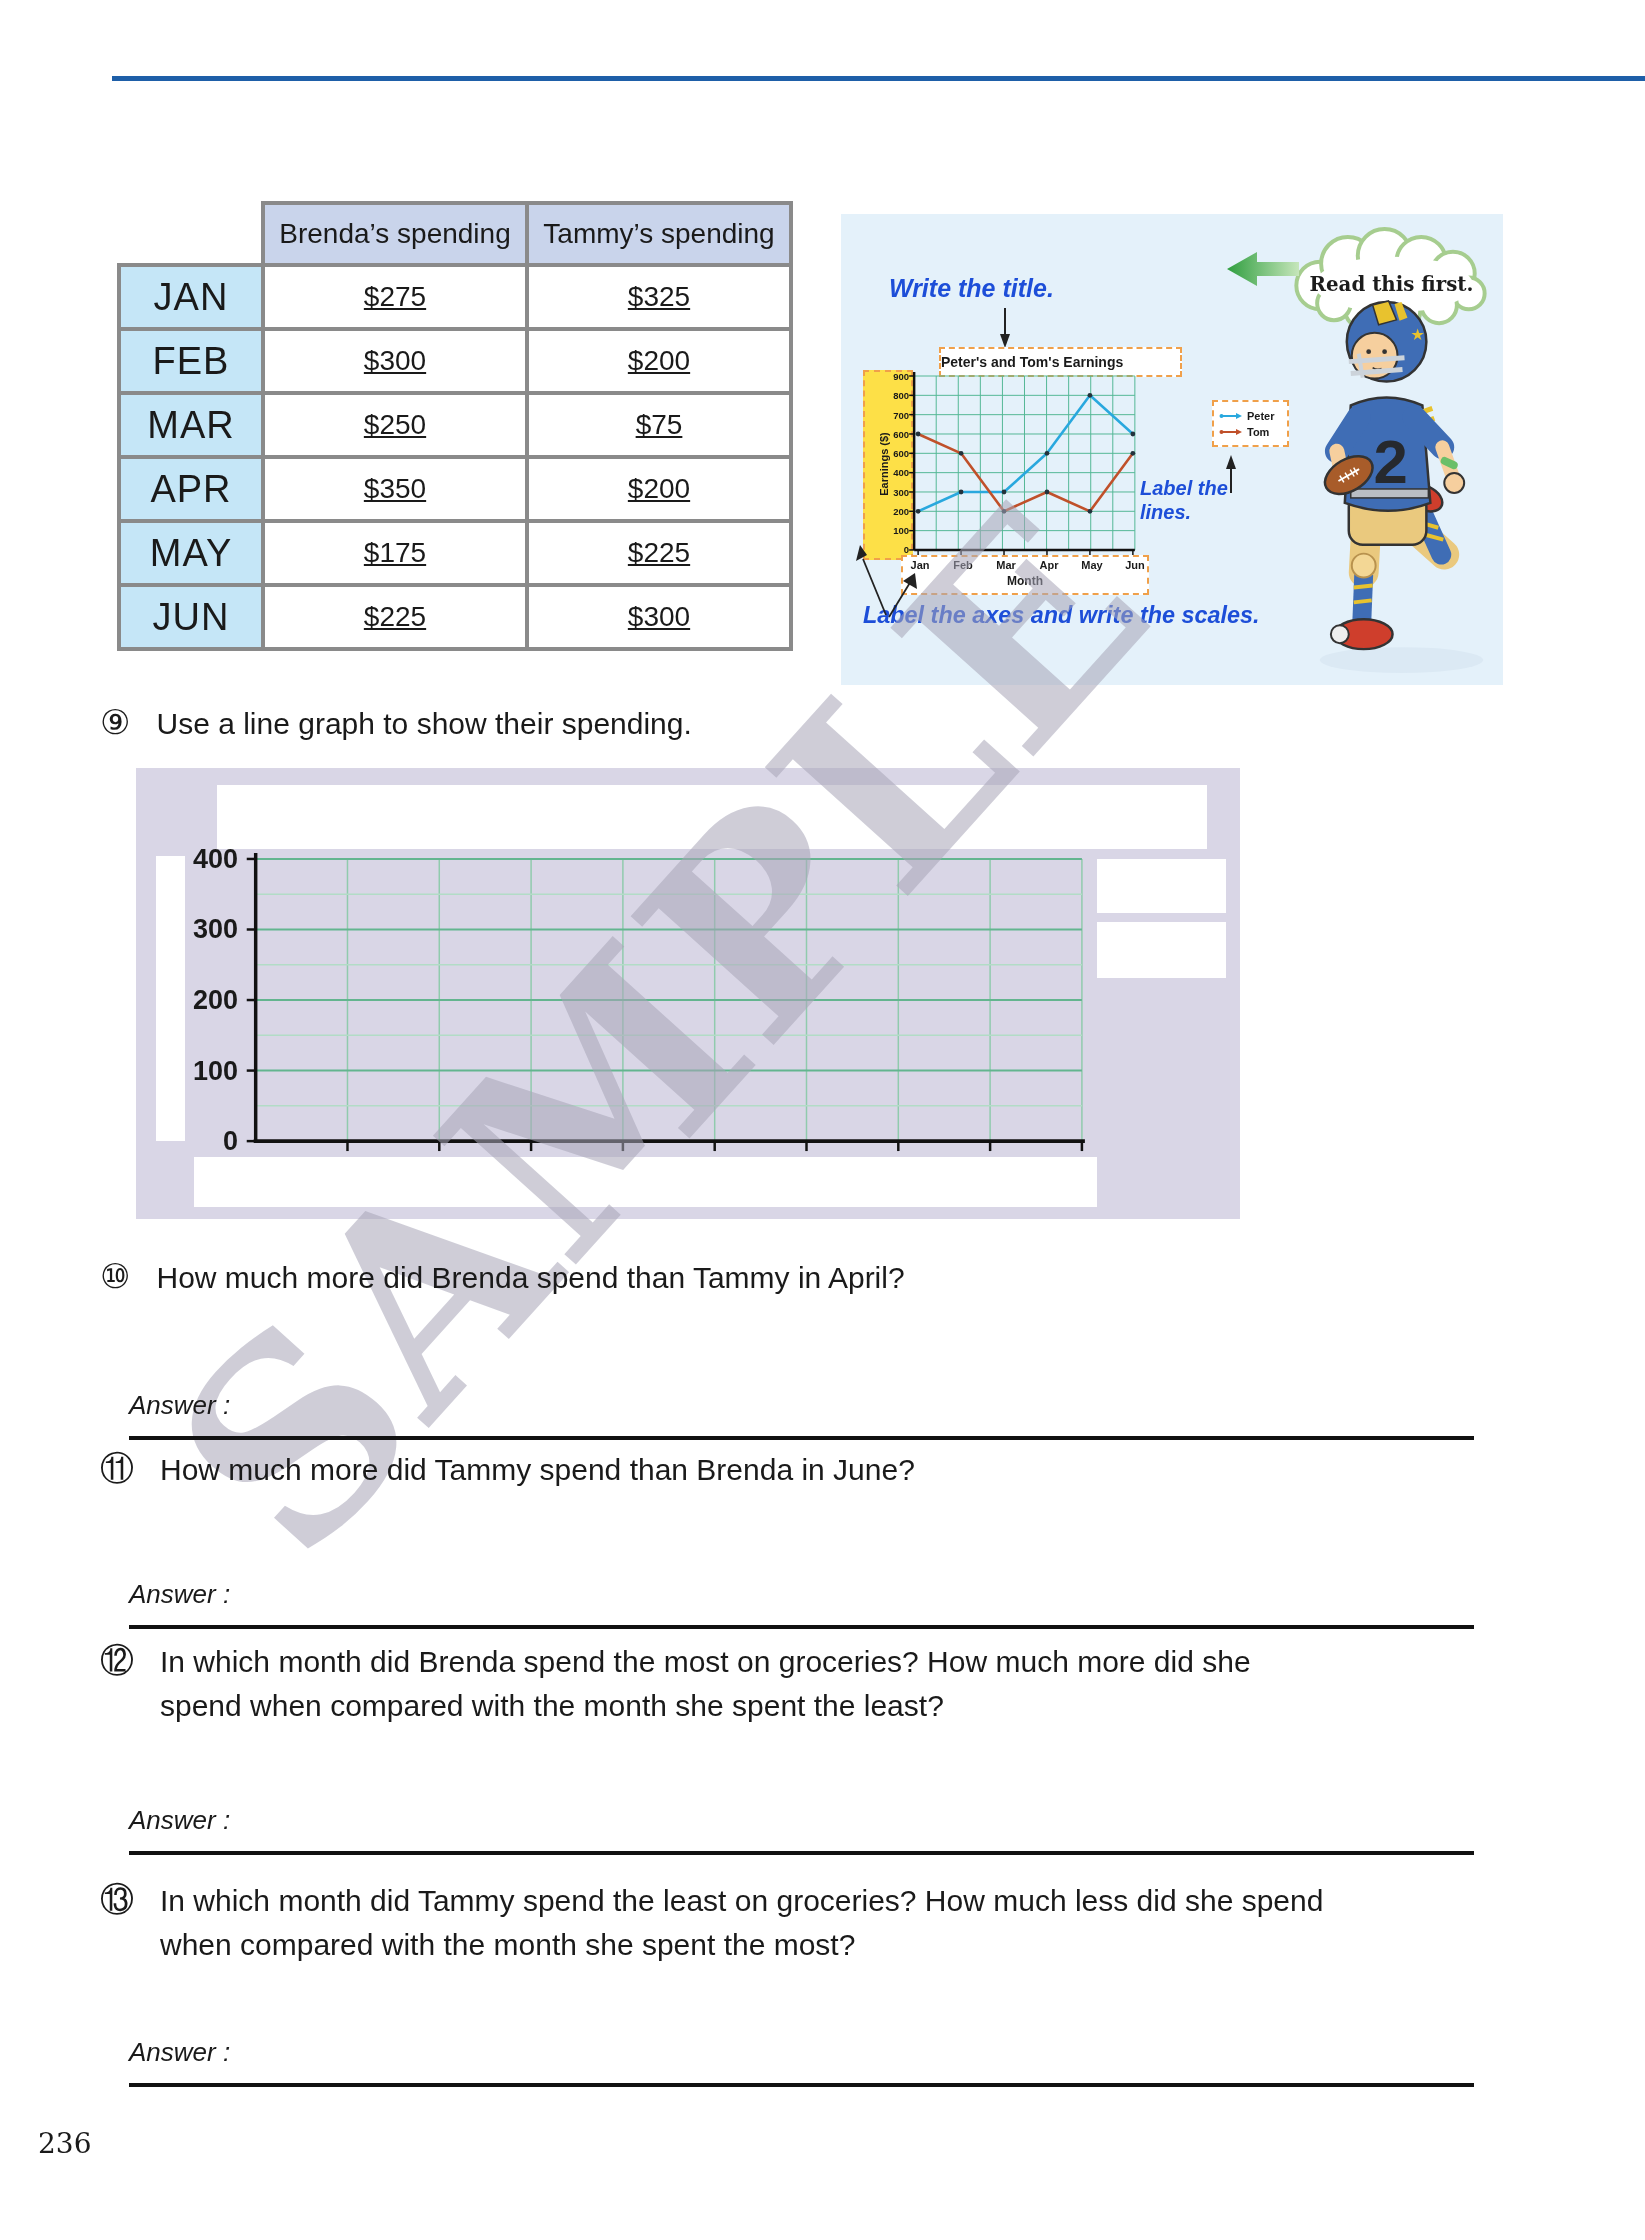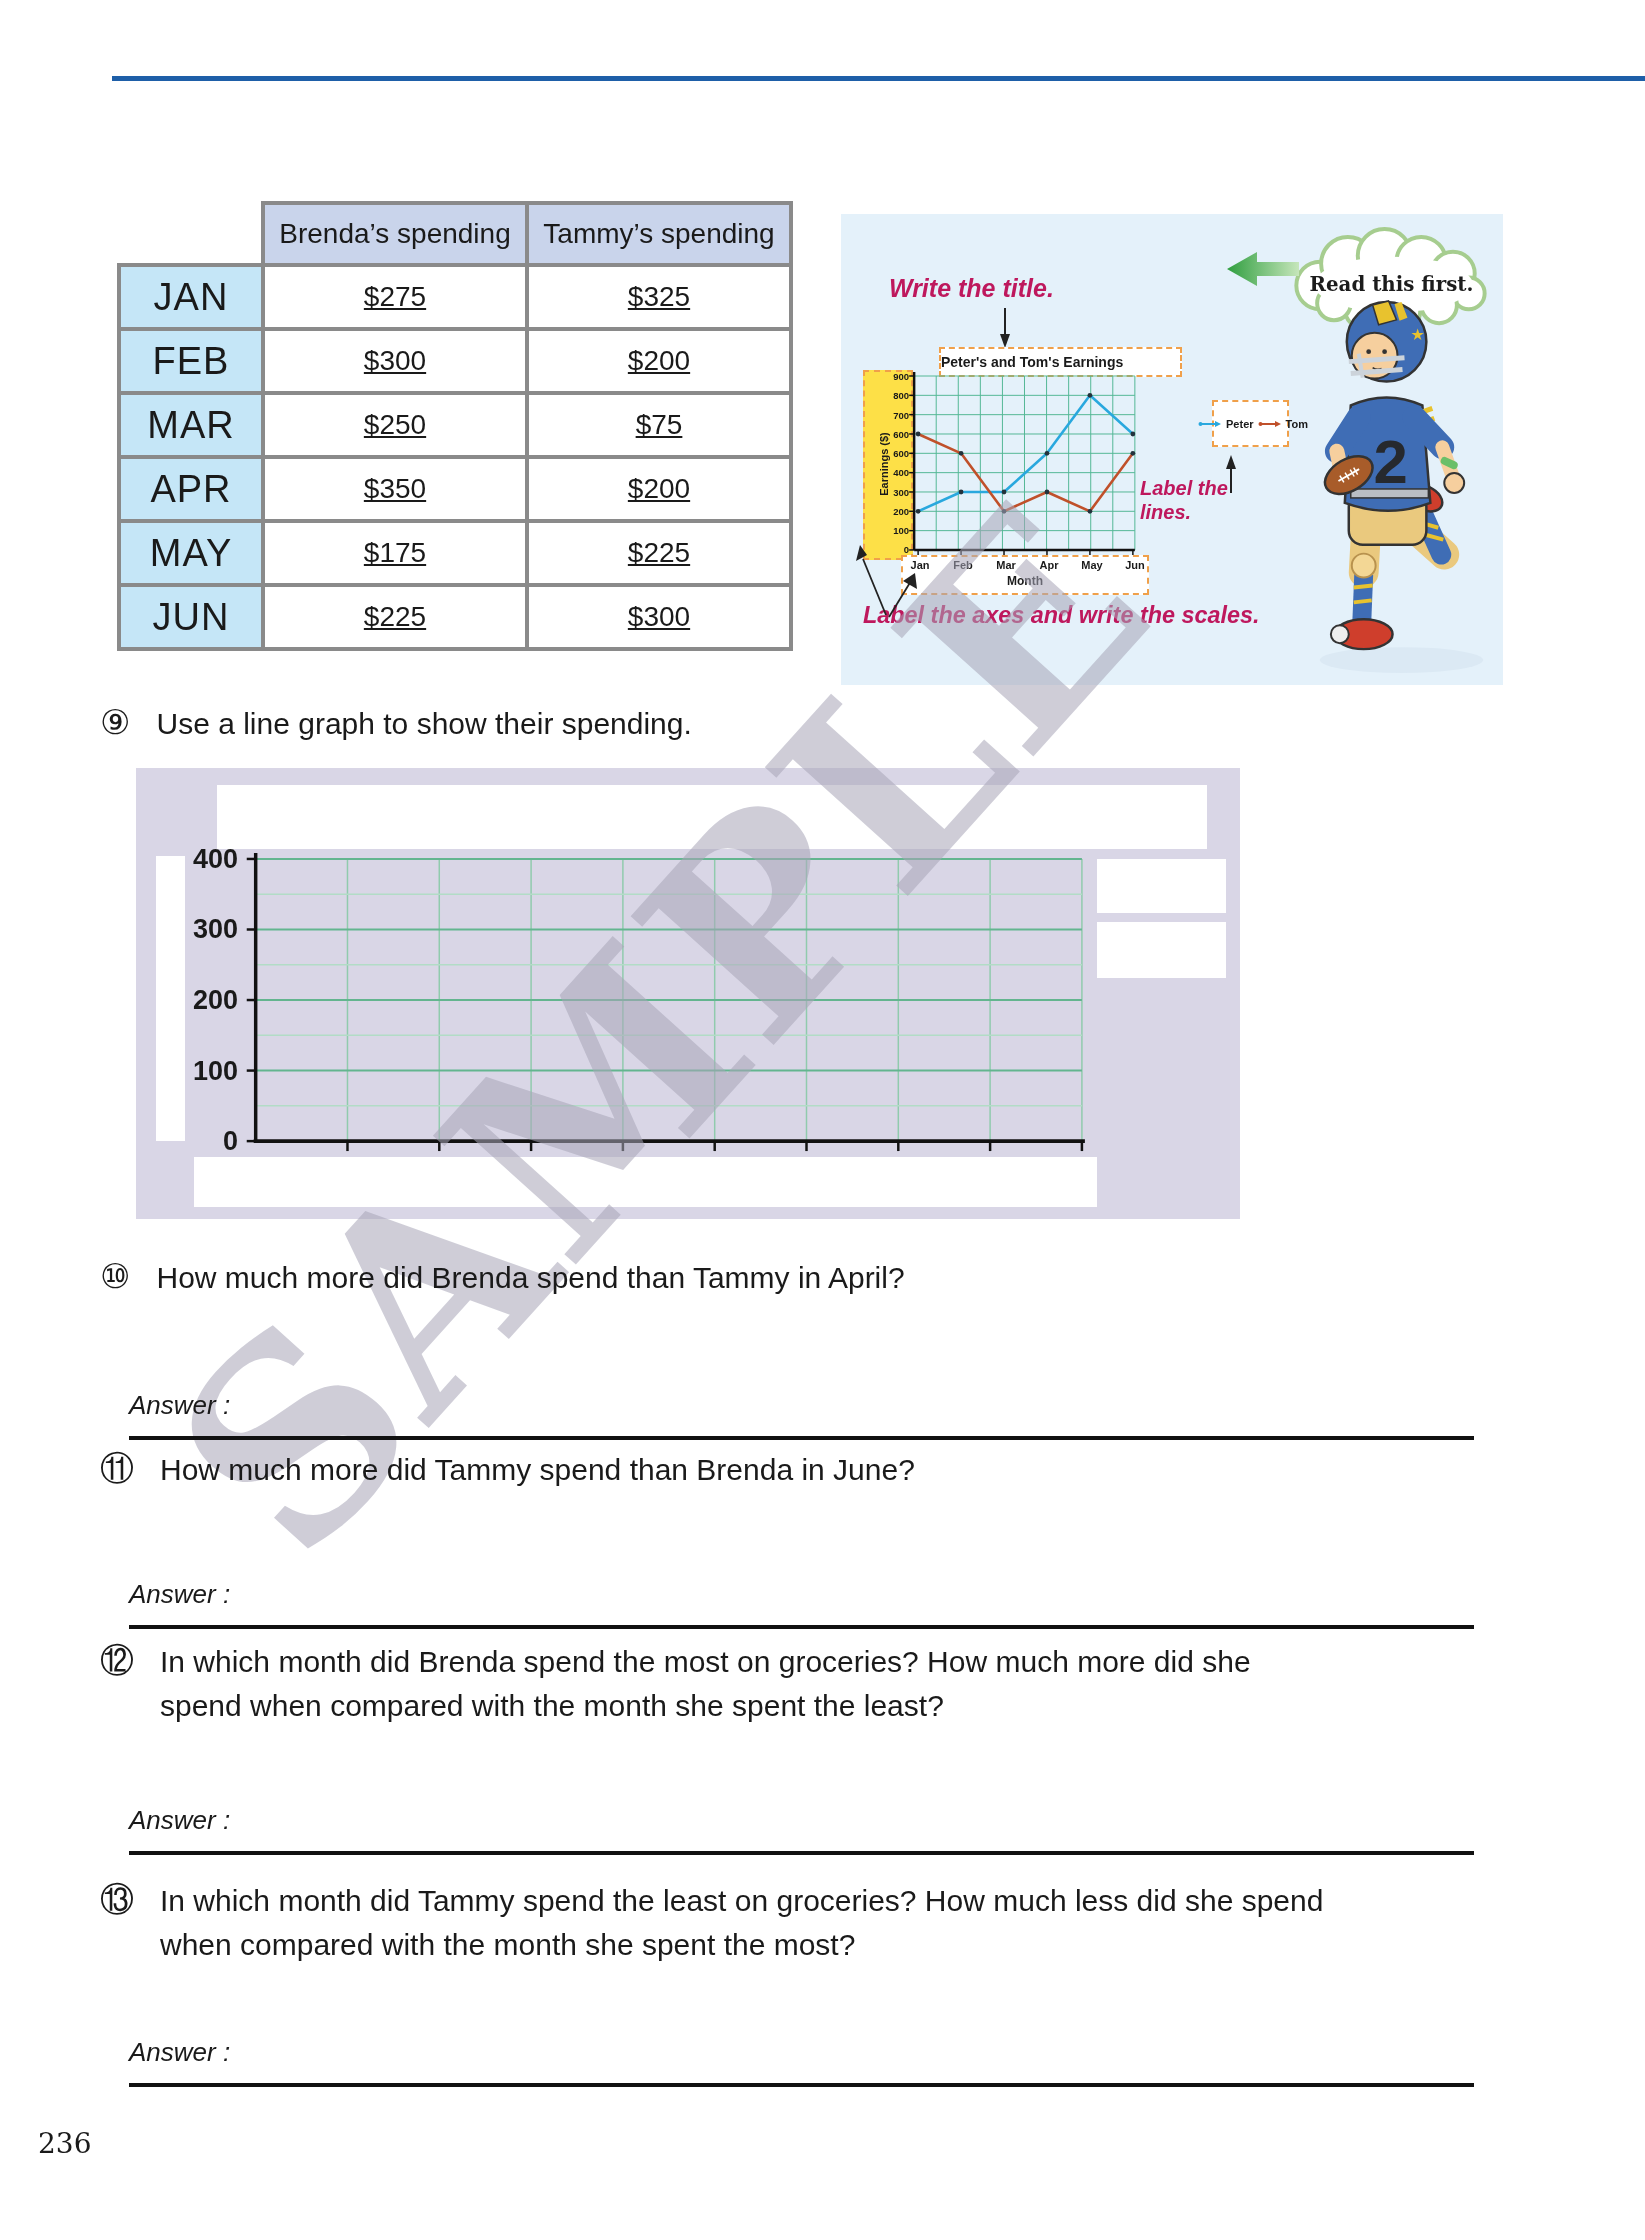--- a/index.html
+++ b/index.html
@@ -13,34 +13,34 @@
   #intro{left:101px;top:129px;width:1154px;font-size:30px;line-height:1.3;}
   
   #spend-table{left:117px;top:201px;border-collapse:collapse;}
   #spend-table td,#spend-table th{border:4px solid #8a8a8a;text-align:center;vertical-align:middle;}
   #spend-table th.corner{border:none;background:#fff;}
   #spend-table th.colhead{background:#c9d4eb;width:258px;height:56px;font-size:28px;font-weight:normal;}
   #spend-table th.mcell{background:#c5e6f7;width:138px;height:58px;font-size:38px;font-weight:normal;letter-spacing:1px;}
   #spend-table td.val{background:#fff;font-size:28px;text-decoration:underline;}
   
   #illus{left:841px;top:214px;width:662px;height:471px;background:#e4f1fa;}
-  .boldital{font-weight:bold;font-style:italic;color:#be185d;}
+  .boldital{font-weight:bold;font-style:italic;color:#1d4ed8;}
   #write-title{left:48px;top:60px;font-size:25px;}
   #mini-title-box{left:98px;top:133px;width:239px;height:26px;background:#fff;border:2px dashed #f0a04a;
      display:flex;align-items:center;font-size:14px;font-weight:bold;}
   #mini-ybox{left:22px;top:156px;width:46px;height:186px;background:#fde047;border:2px dashed #f0a04a;}
   #mini-ylab{position:absolute;left:-13px;top:86px;transform:rotate(-90deg);font-size:11px;font-weight:bold;white-space:nowrap;}
   #mini-ynums{position:absolute;right:2px;top:0px;height:183px;display:flex;flex-direction:column;
      justify-content:space-between;font-size:9.5px;font-weight:bold;text-align:right;line-height:1;}
   #mini-plot-wrap{left:73px;top:162px;width:221px;height:174px;}
   #mini-xbox{left:60px;top:341px;width:244px;height:36px;background:#fff;border:2px dashed #f0a04a;font-weight:bold;}
   #mini-xbox .mon{position:absolute;top:2px;transform:translateX(-50%);font-size:11px;}
   #mini-xlabel{position:absolute;left:0;right:0;top:17px;text-align:center;font-size:12px;}
   #mini-legend{left:371px;top:186px;width:77px;height:47px;background:#fff;border:2px dashed #f0a04a;
-     display:flex;flex-direction:row;justify-content:center;gap:4px;padding-left:5px;box-sizing:border-box;}
+     display:flex;flex-direction:column;justify-content:center;gap:4px;padding-left:5px;box-sizing:border-box;}
   .leg-row{display:flex;align-items:center;gap:4px;font-size:11px;font-weight:bold;}
   #label-lines{left:299px;top:262px;width:134px;font-size:20px;line-height:1.2;}
   #label-axes{left:22px;top:388px;font-size:23.4px;white-space:nowrap;}
   #cloud-wrap{left:441px;top:14px;width:214px;height:111px;}
   #cloud-text{font-family:"DejaVu Serif",serif;font-weight:bold;}
   #green-arrow{left:386px;top:36px;}
   #player-wrap{left:466px;top:70px;width:189px;height:398px;}
   svg{overflow:visible;}
   
   .qrow{display:flex;gap:26px;align-items:flex-start;}

